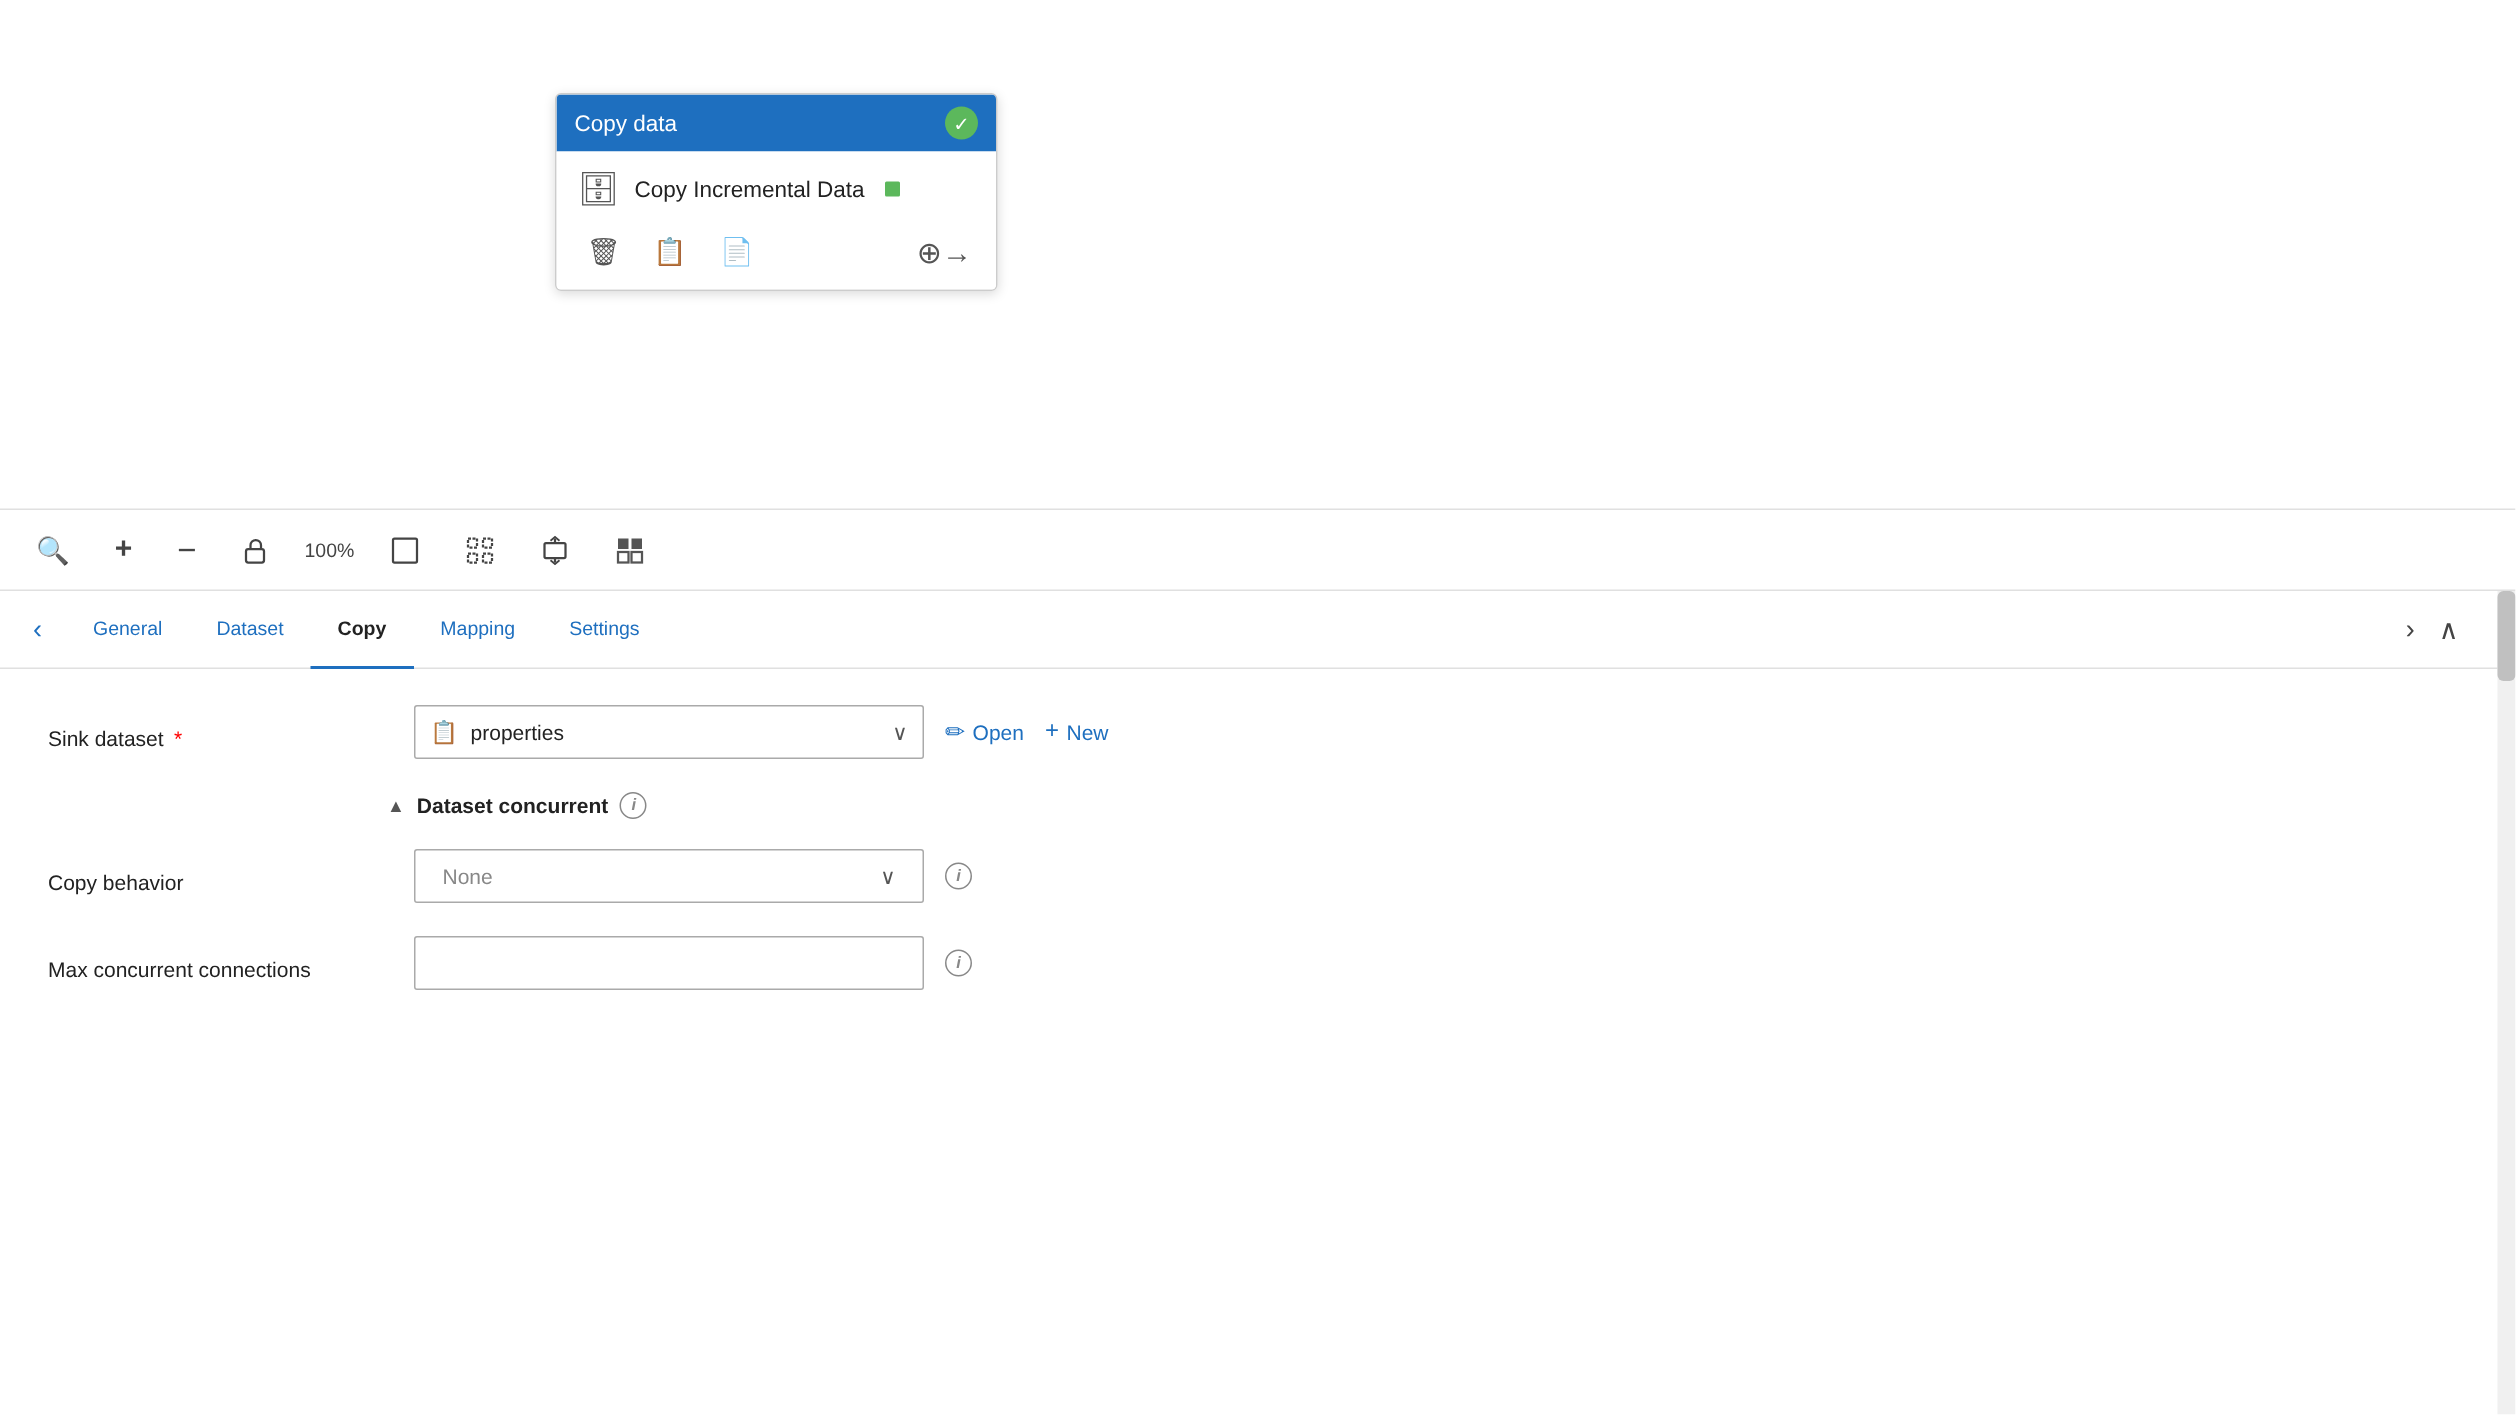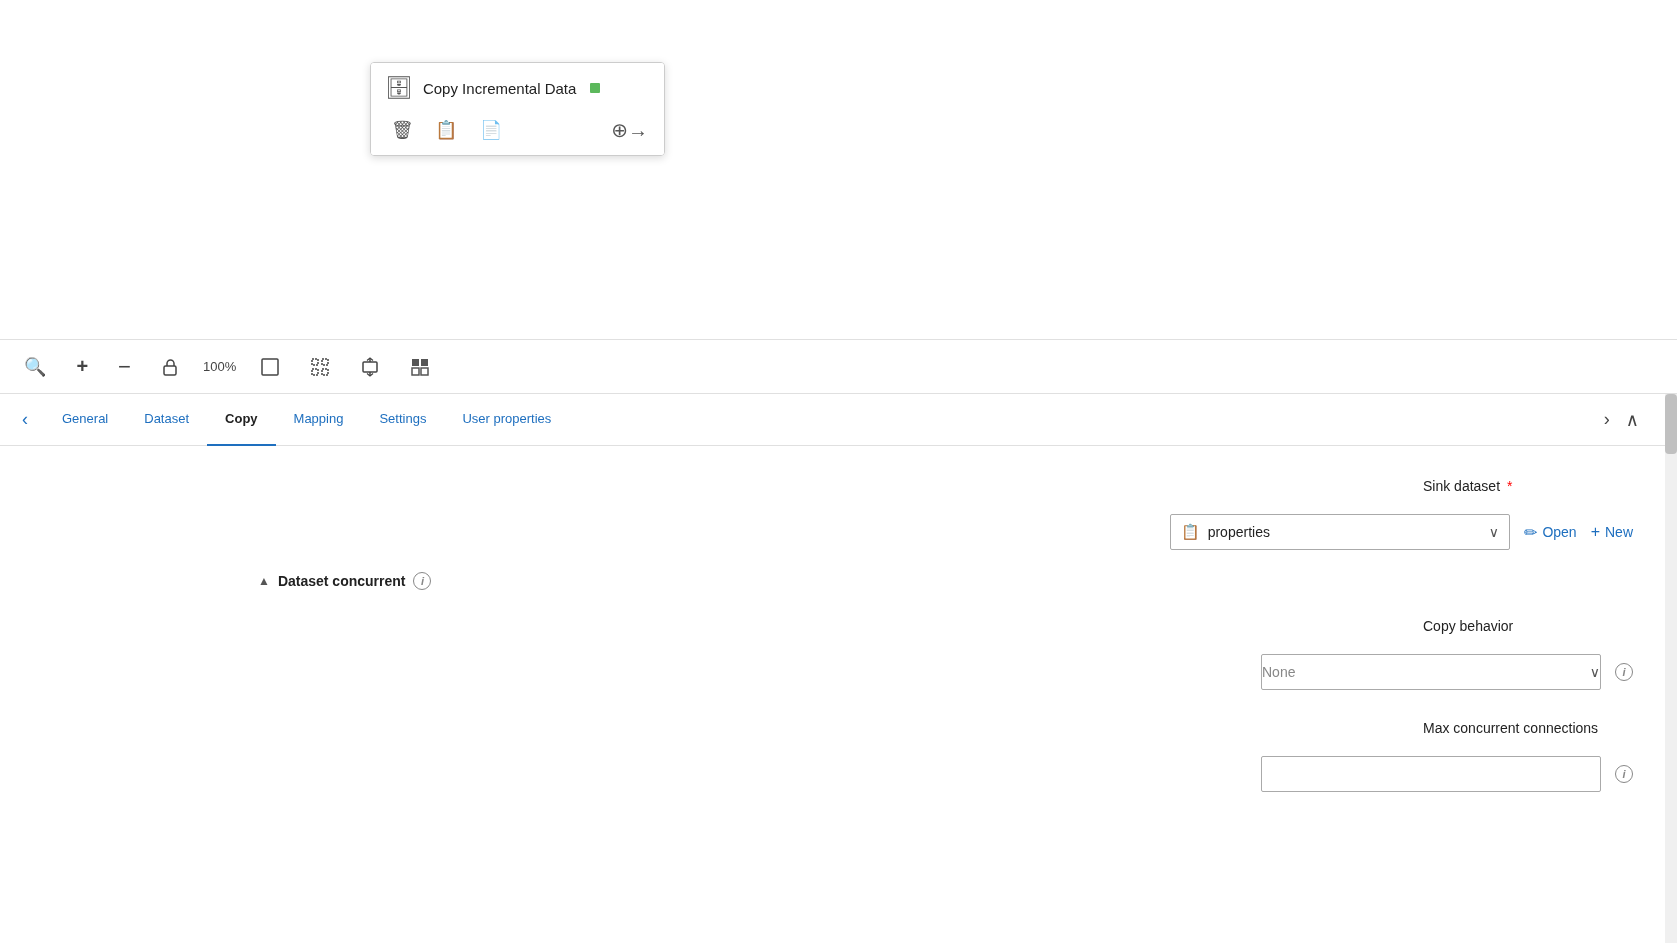--- a/index.html
+++ b/index.html
@@ -177,24 +177,23 @@
 
     
     .form-content {
       padding: 24px 32px;
       overflow-y: auto;
       flex: 1;
     }
 
     .form-row {
       display: flex;
-      align-items: flex-end;
+      align-items: center;
       margin-bottom: 22px;
-      gap: 20px;
-      flex-direction: column;
+      gap: 34px;
     }
     .form-label {
       width: 210px;
       font-size: 14px;
       color: #222;
       padding-top: 8px;
       flex-shrink: 0;
     }
     .required-star {
       color: red;
@@ -318,25 +317,24 @@
 
     
     .copy-select {
       width: 340px;
       height: 36px;
       border: 1px solid #aaa;
       border-radius: 2px;
       background: #fff;
       display: flex;
       align-items: center;
-      padding: 0 0;
+      padding: 0 18px;
       font-size: 14px;
       cursor: pointer;
       color: #888;
-      margin-left: 36px;
     }
     .copy-select .chevron {
       margin-left: auto;
       color: #555;
       font-size: 14px;
     }
 
     
     .text-input {
       width: 340px;
@@ -364,20 +362,26 @@
       position: relative;
       flex: 1;
       display: flex;
     }
   </style>
 </head>
 <body>
 
 <div class="canvas-area">
   <div class="pipeline-node">
+    <div class="node-header">
+      <span>Copy data</span>
+      <div class="node-check">
+        <span>✓</span>
+      </div>
+    </div>
     <div class="node-body">
       <div class="node-title-row">
         <span class="db-icon">🗄</span>
         <span class="node-name">Copy Incremental Data</span>
         <span class="green-dot"></span>
       </div>
       <div class="node-actions">
         <button class="node-action-btn">🗑</button>
         <button class="node-action-btn">📋</button>
         <button class="node-action-btn">📄</button>
@@ -443,23 +447,20 @@
       </a>
       <a class="tab active">
         <span>Copy</span>
       </a>
       <a class="tab">
         <span>Mapping</span>
       </a>
       <a class="tab">
         <span>Settings</span>
       </a>
-      <a class="tab">
-        <span>User properties</span>
-      </a>
       <div class="tabs-spacer"></div>
       <button class="tab-nav-btn">›</button>
       <button class="tab-nav-btn">∧</button>
     </div>
 
     <div class="form-content">
 
       <div class="form-row">
         <div class="form-label">
           <span>Sink dataset</span>

